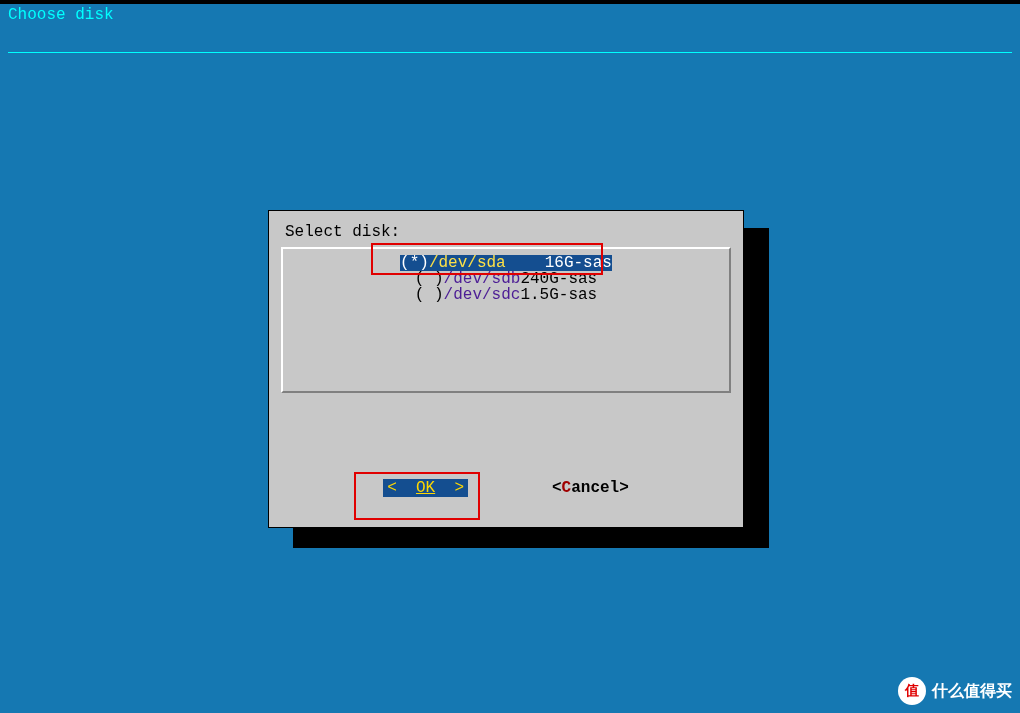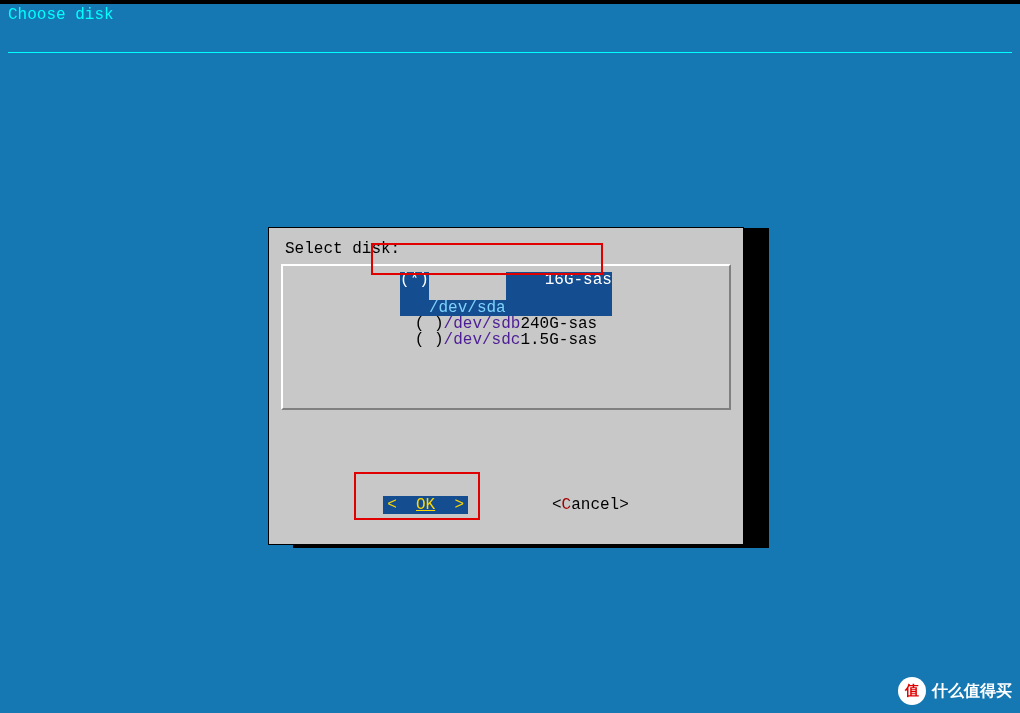--- a/index.html
+++ b/index.html
@@ -42,21 +42,21 @@
       position: absolute;
       left: 293px;
       top: 228px;
       width: 476px;
       height: 320px;
       background: #000;
     }
     .dialog {
       position: absolute;
       left: 268px;
-      top: 227px;
+      top: 210px;
       width: 476px;
       height: 318px;
       background: #c8c8c8;
       border: 1px solid #000;
     }
     .dialog-inner {
       padding: 12px;
     }
     .dialog-title {
       color: #000;
@@ -76,22 +76,21 @@
       display: flex;
       justify-content: center;
       line-height: 16px;
     }
     .selected-marker {
       background: #144e90;
       color: #fff;
     }
     .selected-dev {
       background: #144e90;
-      color: #7dd3fc;
-      margin-top: 28px;
+      color: #fde047;
     }
     .selected-size {
       background: #144e90;
       color: #fff;
       padding-left: 39px;
     }
     .unselected-dev {
       color: #4c1d95;
     }
     .button-row {
@@ -102,20 +101,21 @@
       align-items: center;
     }
     .ok-button {
       background: #144e90;
       color: #ffd800;
       padding: 0 4px;
       white-space: pre;
     }
     .cancel-button {
       color: #000;
+      font-weight: bold;
     }
     .cancel-c {
       color: #a00000;
     }
     .red-box-1 {
       position: absolute;
       border: 2px solid #e00000;
       left: 371px;
       top: 243px;
       width: 232px;

